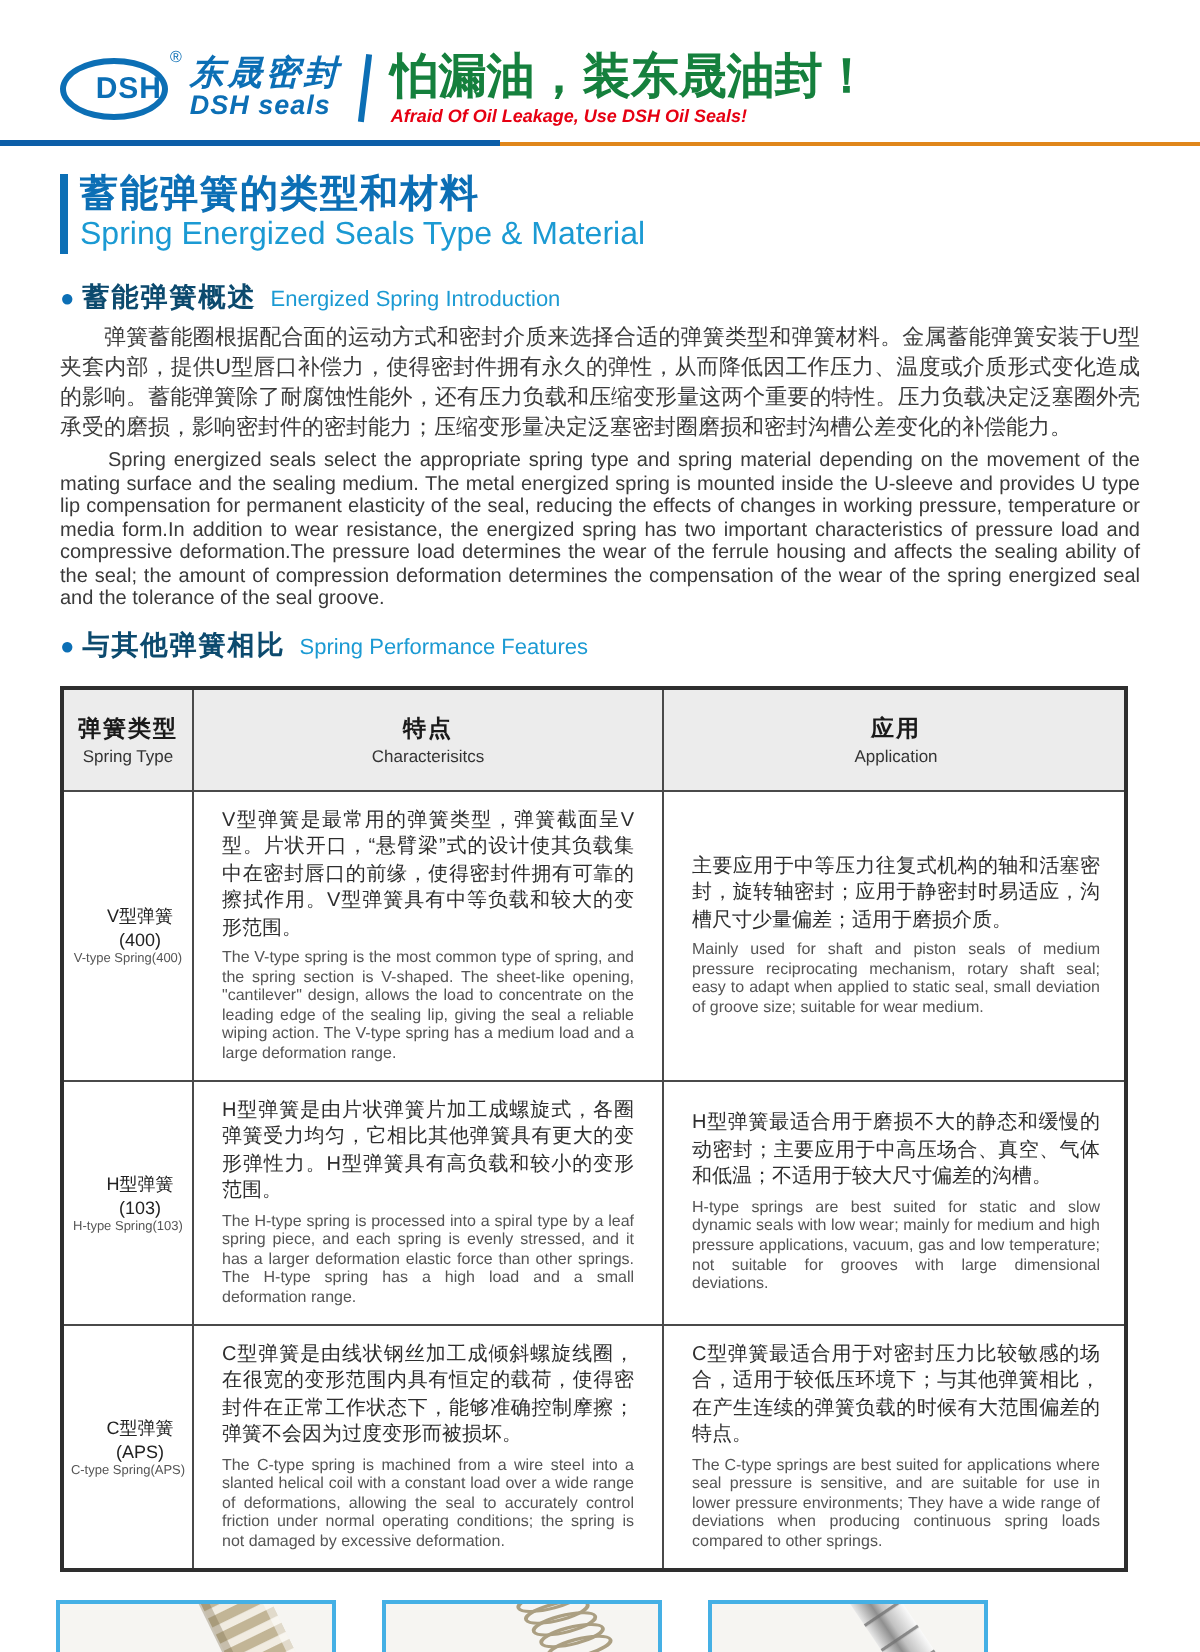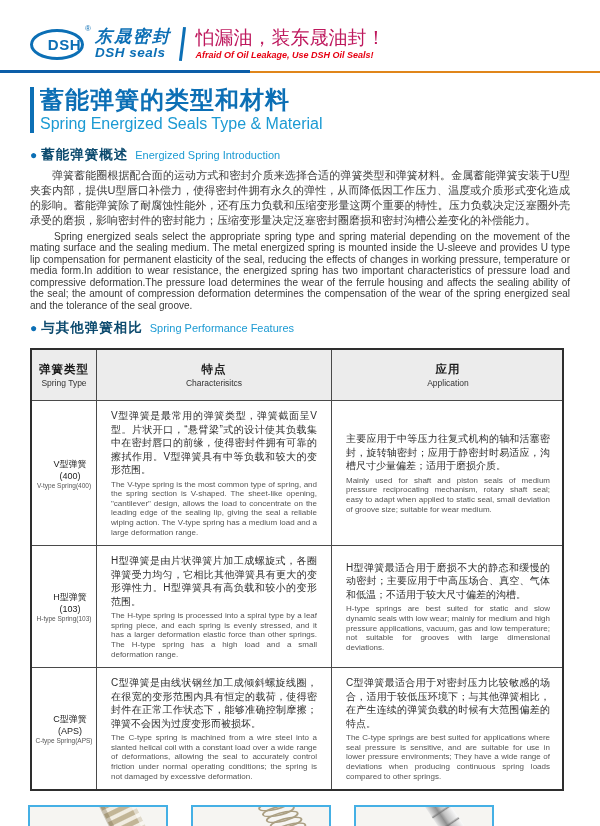--- a/index.html
+++ b/index.html
@@ -11,32 +11,32 @@
   .hdr { display:flex; align-items:center; margin:26px 30px 0 30px; height:36px; }
   .logo-oval { width:54px; height:31px; border:3px solid #0c6fb5; border-radius:50%;
     display:flex; align-items:center; justify-content:flex-end;
     color:#0c6fb5; font-weight:bold; font-size:15px; letter-spacing:.5px; flex:0 0 auto; }
   .logo-reg { color:#0c6fb5; font-size:8px; align-self:flex-start; margin:-2px 4px 0 1px; }
   .logo-names { line-height:1.05;font-style:italic; }
   .logo-names .cn { color:#0c6fb5; font-size:17px; font-weight:bold; letter-spacing:2px; }
   .logo-names .en { color:#0c6fb5; font-size:13.5px; font-weight:bold; letter-spacing:.5px; }
   .logo-div { width:2.5px; height:34px; background:#0c6fb5; margin:0 12px 0 10px; transform:rotate(7deg); }
   .slogan { line-height:1.15; }
-  .slogan .cn { color:#be185d; font-size:19px; font-weight:normal; }
+  .slogan .cn { color:#15803d; font-size:24px; font-weight:bold; }
   .slogan .en { color:#e60012; font-size:9px; font-weight:bold; font-style:italic; margin-top:1px; }
 
   
   .rule { display:flex; height:3px; margin-top:8px; }
   .rule .blue { width:250px; background:#0c5ea8; }
   .rule .orange { flex:1; background:#e0861a; height:2.5px; align-self:flex-end; }
 
   
   .title-block { display:flex; margin:14px 0 0 30px; }
   .title-bar { width:4px; background:#0c6fb5; margin-right:6px; }
-  .title-block h1 { color:#0c6fb5; font-size:24px; font-weight:bold; letter-spacing:1px; line-height:1.12; }
+  .title-block h1 { color:#0c6fb5; font-size:19px; font-weight:bold; letter-spacing:1px; line-height:1.12; }
   .title-block h2 { color:#1b9ad3; font-size:16px; font-weight:normal; line-height:1.05; margin-top:2px; }
 
   
   .sec { display:flex; align-items:baseline; margin-left:30px; }
   .sec.first { margin-top:13px; }
   .sec.second { margin-top:8px; }
   .sec .bullet { color:#0c6fb5; font-size:12px; margin-right:4px; align-self:center; }
   .sec .cn { color:#0c4a6e; font-size:13.5px; font-weight:bold; letter-spacing:1px; }
   .sec .en { color:#1b9ad3; font-size:11px; margin-left:7px; }
 

